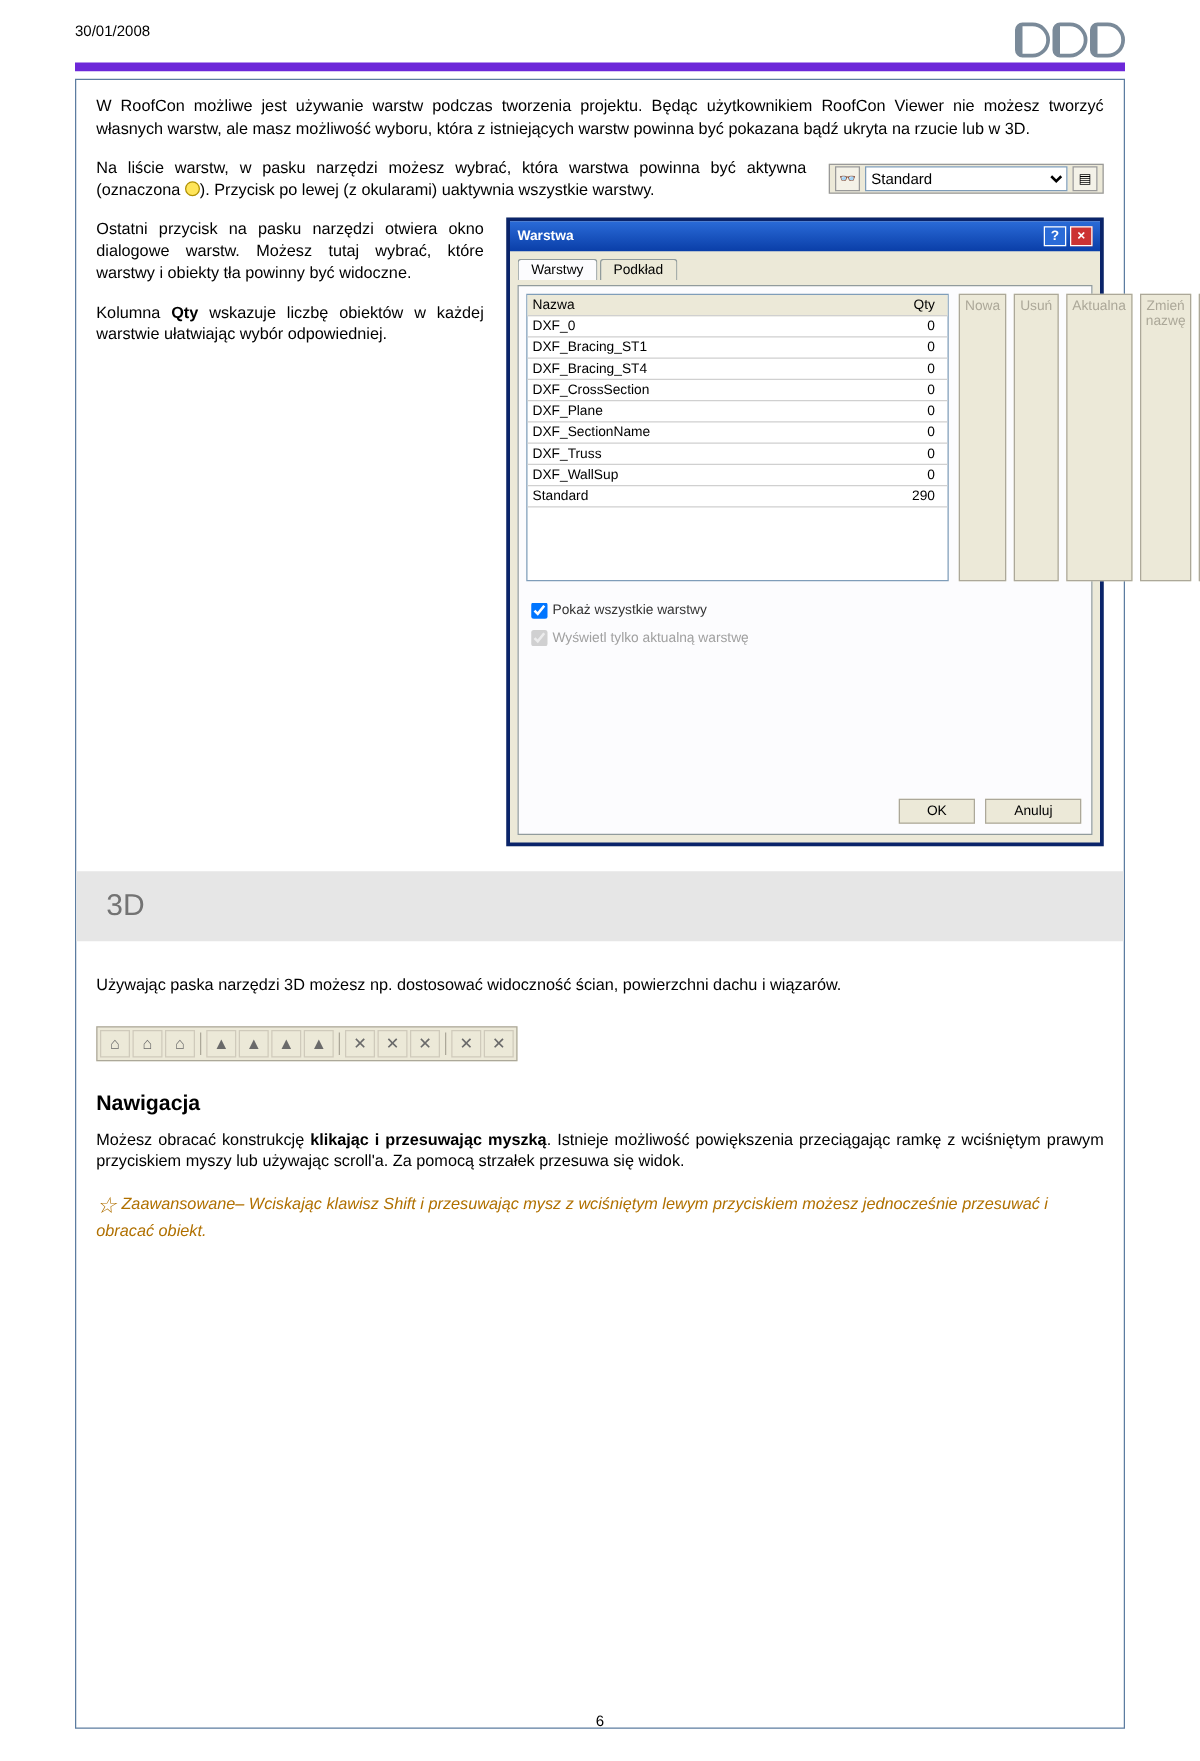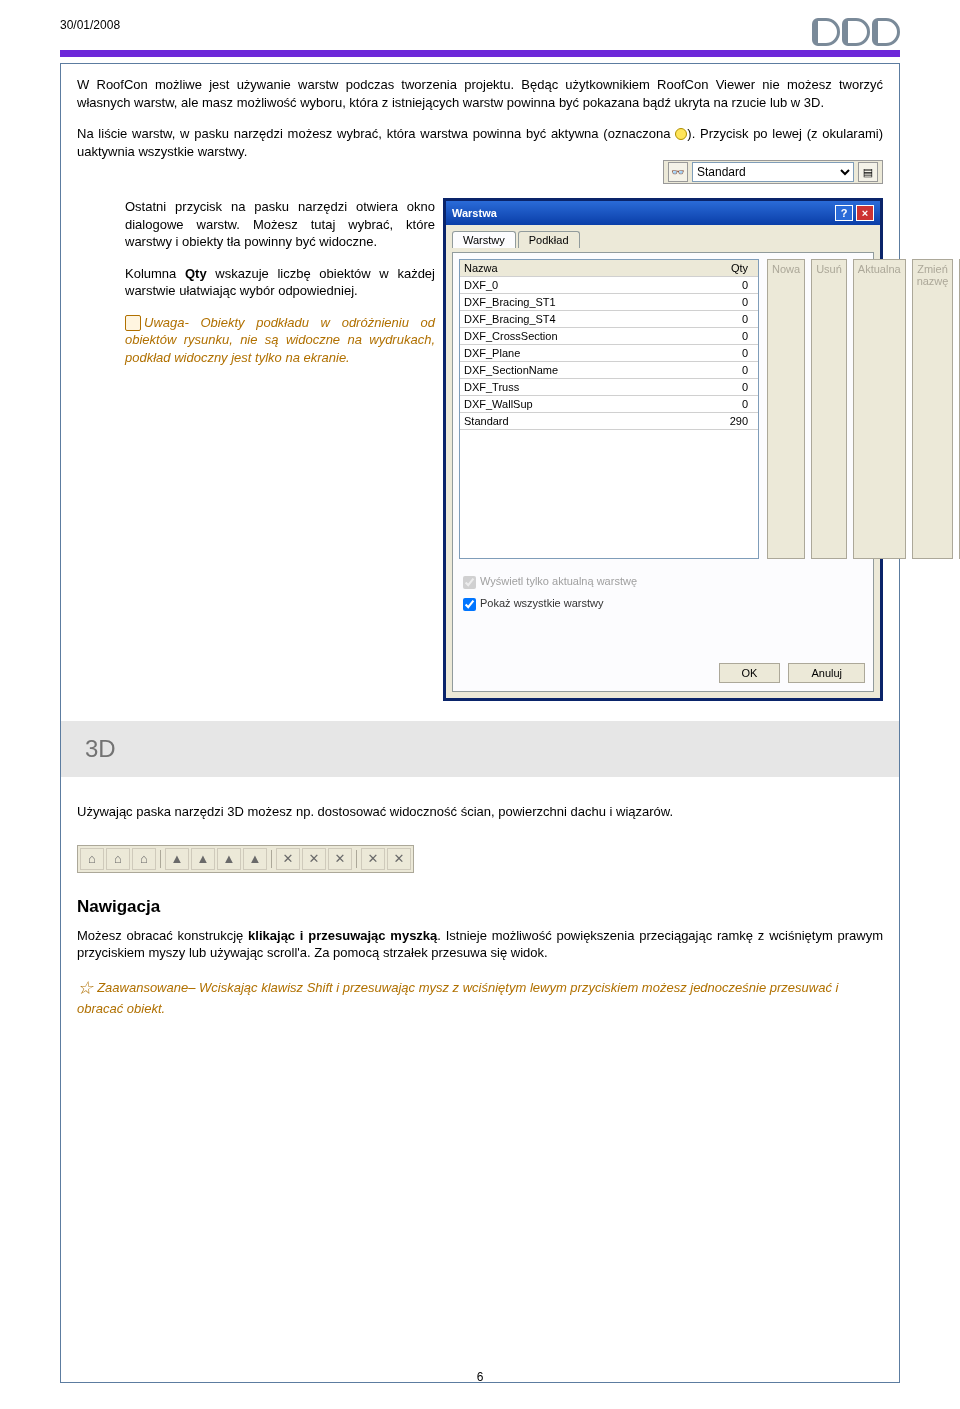--- a/index.html
+++ b/index.html
@@ -35,21 +35,21 @@
     display:inline-block;
   }
   .outer-frame {
     border: 1px solid #5c7ca0;
     height: 1320px;
     padding: 12px 16px 16px 16px;
     position: relative;
   }
   .para { margin: 0 0 14px 0; line-height: 1.35; }
   .para.justify { text-align: justify; }
-  .two-col { display:flex; align-items:flex-end;flex-direction:column; }
+  .two-col { display:flex; gap:18px; align-items:center; }
   .col-text { flex:1; }
   .inline-icon {
     display:inline-block; width:12px; height:12px;
     background: #ffe55a; border:1px solid #b09000; border-radius:50%;
     vertical-align: middle;
     position:relative; top:-1px;
   }
   .toolbar-sample {
     border:1px solid #999; background:#ece9d8;
     height:24px; display:flex; align-items:center; gap:4px;
@@ -59,21 +59,21 @@
   }
   .toolbar-sample .tbtn {
     width:20px; height:20px; border:1px solid #999; background:#f4f2e8;
     display:flex; align-items:center; justify-content:center; font-size:11px;
   }
   .toolbar-sample select {
     font-size:12px; height:20px; flex:1;
     border:1px solid #7f9db9; background:#fff;
   }
   
-  .layers-row { display:flex; gap:8px; align-items:flex-start; margin-bottom:18px;margin-left:48px; }
+  .layers-row { display:flex; gap:18px; align-items:flex-start; margin-bottom:18px; }
   .layers-row .col-text { flex:0 0 310px; }
   .dlg {
     flex:1;
     border:3px solid #0a246a;
     background:#ece9d8;
     font-size:11px;
   }
   .dlg-title {
     background: linear-gradient(#2a6bd8,#0a3ea8);
     color:#fff; font-weight:bold;
@@ -95,21 +95,21 @@
     border-radius:3px 3px 0 0;
   }
   .tab.inactive { background:#ece9d8; }
   .tab-panel {
     border:1px solid #919b9c; background:#fcfcfe;
     padding:6px; height:440px; position:relative;
   }
   .grid-wrap { display:flex; gap:8px; }
   .grid {
     flex:1; border:1px solid #7f9db9; background:#fff;
-    height:300px;
+    height:230px;
   }
   .grid-head, .grid-row {
     display:flex; border-bottom:1px solid #d0d0d0;
     font-size:11px;
   }
   .grid-head { background:#ece9d8; font-weight:normal; }
   .gc-name { flex:1; padding:2px 4px; }
   .gc-qty { width:60px; text-align:right; padding:2px 10px 2px 4px; }
   .sidebtns { width:100px; display:flex; flex-direction:row; gap:6px; }
   .sidebtns .sbtn {
@@ -196,23 +196,20 @@
         </select>
         <div class="tbtn">▤</div>
       </div>
     </div>
 
     <div class="layers-row">
       <div class="col-text">
         <p class="para justify">Ostatni przycisk na pasku narzędzi otwiera okno dialogowe warstw. Możesz tutaj wybrać, które warstwy i obiekty tła powinny być widoczne.</p>
         <p class="para justify">
           <span>Kolumna </span><span class="bold">Qty</span><span> wskazuje liczbę obiektów w każdej warstwie ułatwiając wybór odpowiedniej.</span>
-        </p>
-        <p class="para justify note-italic">
-          <span class="note-icon"></span><span>Uwaga- Obiekty podkładu w odróżnieniu od obiektów rysunku, nie są widoczne na wydrukach, podkład widoczny jest tylko na ekranie.</span>
         </p>
       </div>
 
       <div class="dlg">
         <div class="dlg-title">
           <span>Warstwa</span>
           <div class="winbtns">
             <div class="wbtn help">?</div>
             <div class="wbtn">×</div>
           </div>
@@ -269,22 +266,22 @@
               <div class="sidebtns">
                 <div class="sbtn">Nowa</div>
                 <div class="sbtn">Usuń</div>
                 <div class="sbtn">Aktualna</div>
                 <div class="sbtn">Zmień nazwę</div>
                 <div class="sbtn">Wszystko</div>
                 <div class="sbtn">Nie grupuj</div>
               </div>
             </div>
             <div class="checks">
+              <label><input type="checkbox" checked="" style=""><span>Pokaż wszystkie warstwy</span></label>
               <label style="color:#a0a0a0;"><input type="checkbox" disabled="" checked="" style=""><span>Wyświetl tylko aktualną warstwę</span></label>
-              <label><input type="checkbox" checked="" style=""><span>Pokaż wszystkie warstwy</span></label>
             </div>
             <div class="dlg-foot">
               <div class="fbtn">OK</div>
               <div class="fbtn">Anuluj</div>
             </div>
           </div>
         </div>
       </div>
     </div>
 

